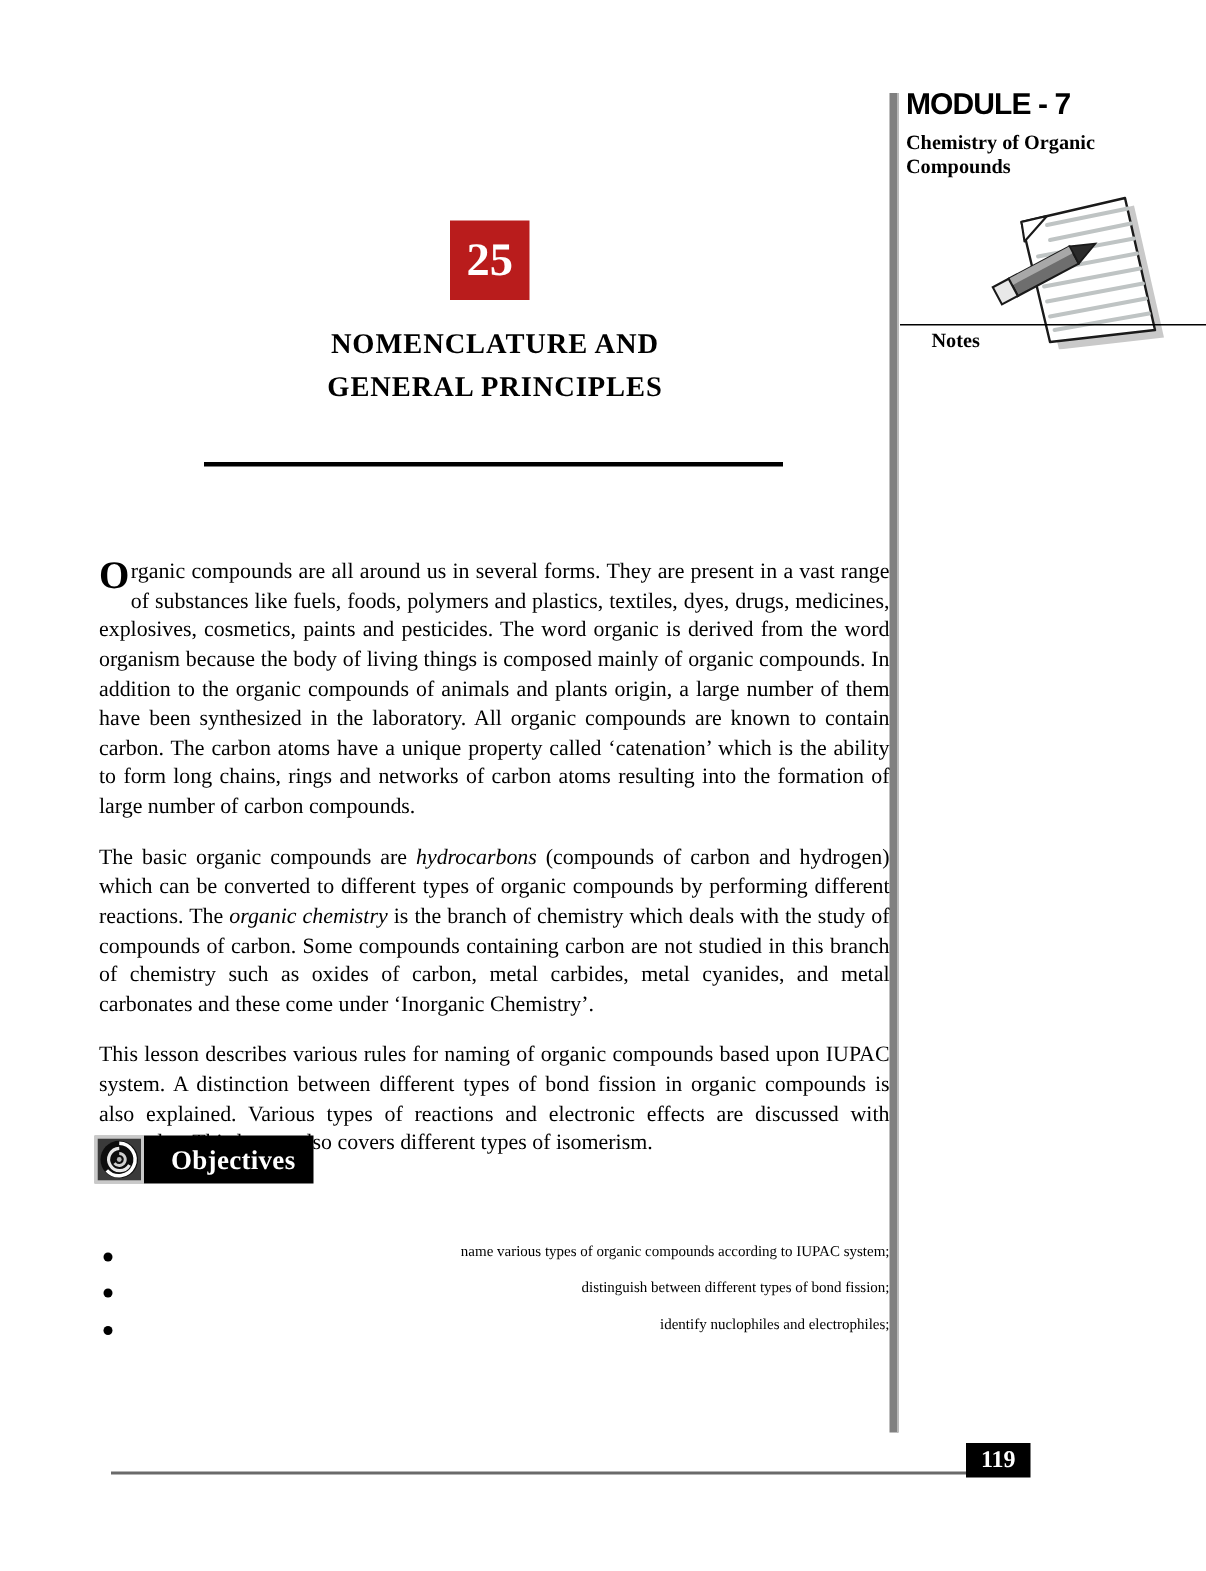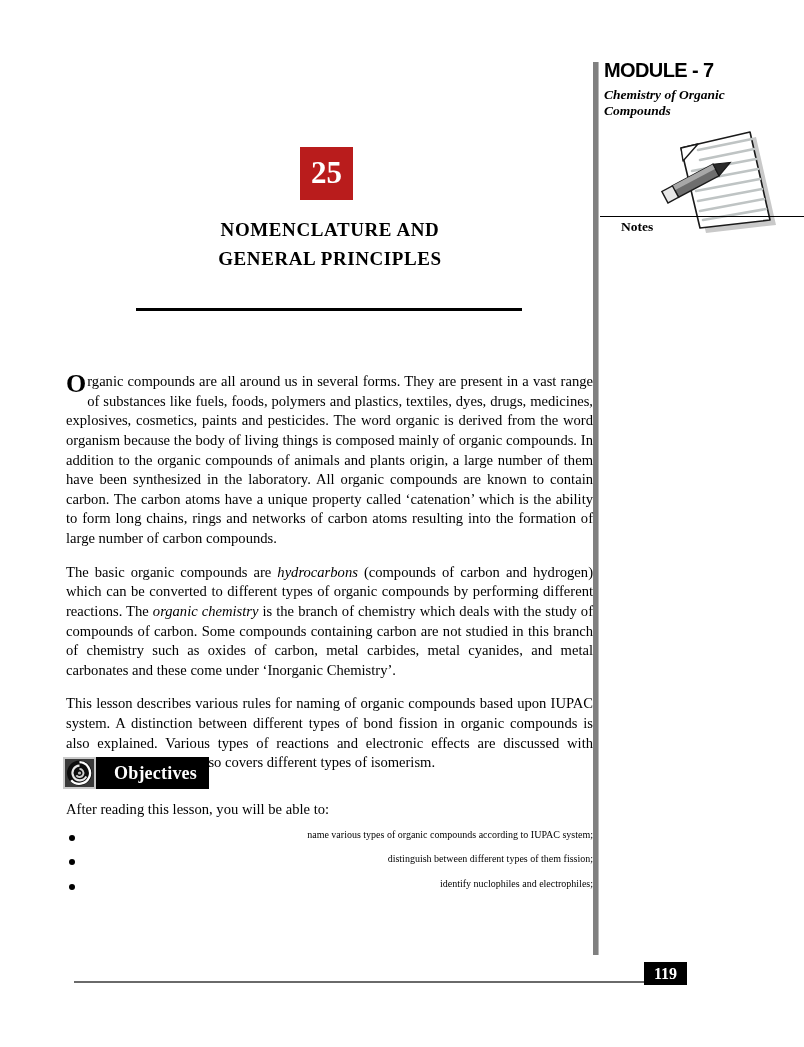--- a/index.html
+++ b/index.html
@@ -52,21 +52,20 @@
     margin: 0 0 6px 0;
     white-space: nowrap;
   }
   .module-sub {
     font-family: "Liberation Serif", serif;
     font-weight: bold;
     font-size: 13.5px;
     line-height: 1.18;
     margin: 0;
     width: 160px;
-    font-style: italic;
   }
 
   
   .notepad {
     position: absolute;
     left: 648px;
     top: 128px;
     width: 150px;
     height: 105px;
   }
@@ -320,24 +319,23 @@
         <circle cx="14.5" cy="14" r="12.5" fill="#0d0d0d"></circle>
         <path d="M14.5 3.2 A10.8 10.8 0 1 1 6.2 21.2" fill="none" stroke="#ffffff" stroke-width="2.3"></path>
         <path d="M14.5 6.6 A7.4 7.4 0 1 0 21.3 17.6" fill="none" stroke="#e8e8e8" stroke-width="2.1"></path>
         <path d="M14.5 10 A4 4 0 1 1 11.3 16.4" fill="none" stroke="#d0d0d0" stroke-width="1.9"></path>
         <circle cx="14.5" cy="14" r="1.6" fill="#b8b8b8"></circle>
       </svg>
     </div>
     <div class="obj-banner">Objectives</div>
   </div>
 
-  <div class="after-reading">After reading this lesson, you will be able to:</div>
 
   <ul class="obj-list">
     <li><span class="bullet"></span><span>name various types of organic compounds according to IUPAC system;</span></li>
-    <li><span class="bullet"></span><span>distinguish between different types of them fission;</span></li>
+    <li><span class="bullet"></span><span>distinguish between different types of bond fission;</span></li>
     <li><span class="bullet"></span><span>identify nuclophiles and electrophiles;</span></li>
   </ul>
 
   <div class="footer-rule"></div>
   <div class="page-number">119</div>
 
 </div>
 
 </body></html>

